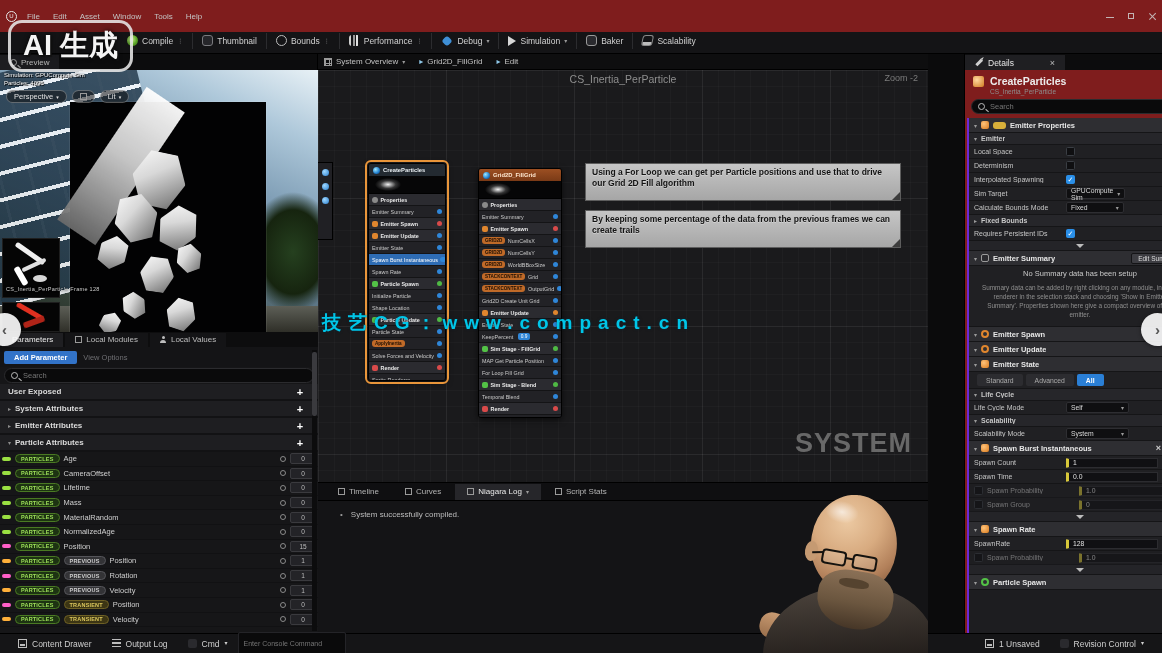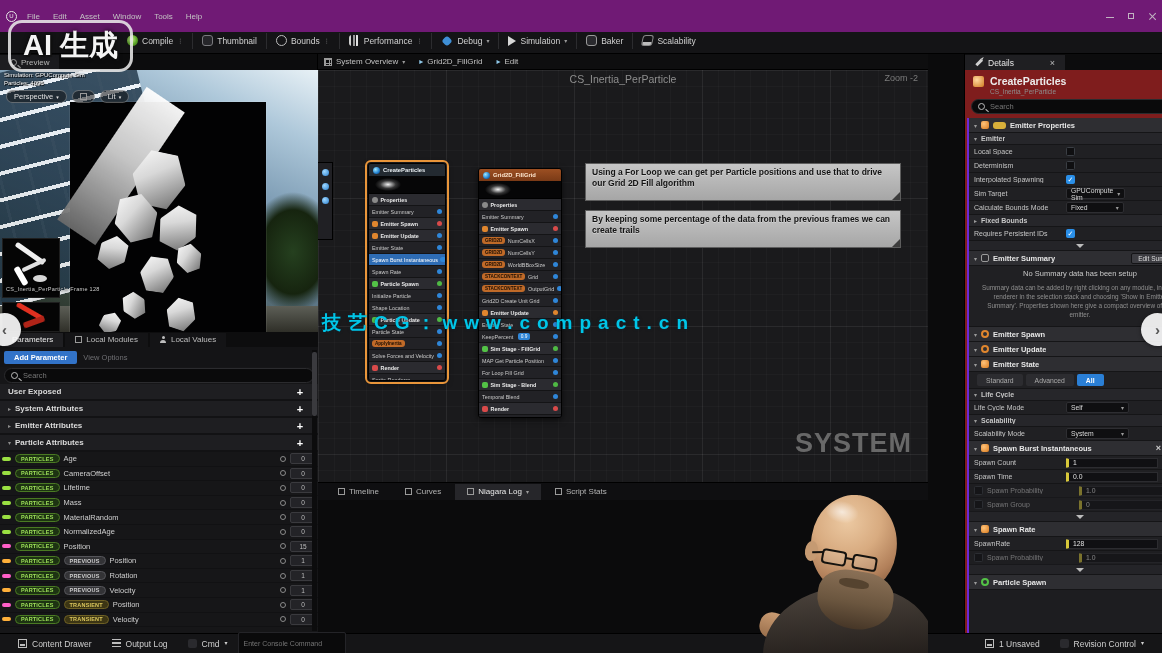--- a/index.html
+++ b/index.html
@@ -1,21 +1,21 @@
 <!DOCTYPE html>
 <html><head>
 <meta charset="utf-8">
 <style>
   *{margin:0;padding:0;box-sizing:border-box;}
   html,body{width:1162px;height:653px;background:#000;overflow:hidden;}
   body{font-family:"Liberation Sans","DejaVu Sans",sans-serif;color:#c8c8c8;-webkit-font-smoothing:antialiased;}
   #app{position:relative;width:1162px;height:653px;background:#0b0b0c;overflow:hidden;}
 
   
-  #titlebar{position:absolute;left:0;top:0;width:100%;height:14px;background:#701a75;display:flex;align-items:center;padding:16px 6px;z-index:20;}
+  #titlebar{position:absolute;left:0;top:0;width:100%;height:14px;background:#7f1d1d;display:flex;align-items:center;padding:16px 6px;z-index:20;}
   .ue-logo{width:11px;height:11px;border:1.4px solid #e8e8e8;border-radius:50%;display:flex;align-items:center;justify-content:center;font-size:6px;color:#eee;margin-right:10px;}
   #menubar{display:flex;gap:13px;font-size:8px;color:#c4c4c4;}
   .menu-item{cursor:default;}
   #wincontrols{margin-left:auto;display:flex;gap:13px;align-items:center;}
   .wc{width:8px;height:8px;position:relative;opacity:.85;}
   .wc-min::after{content:"";position:absolute;left:0;right:0;bottom:2px;height:1.4px;background:#cfcfcf;}
   .wc-max::after{content:"";position:absolute;inset:1px;border:1.2px solid #cfcfcf;}
   .wc-close::before,.wc-close::after{content:"";position:absolute;left:3.5px;top:0;width:1.4px;height:9px;background:#cfcfcf;}
   .wc-close::before{transform:rotate(45deg);} .wc-close::after{transform:rotate(-45deg);}
 
@@ -712,20 +712,23 @@
           <div class="btab active">
             <span class="bt-ico"></span>
             <span>Niagara Log</span>
             <span class="tcaret">▾</span>
           </div>
           <div class="btab">
             <span class="bt-ico"></span>
             <span>Script Stats</span>
           </div>
         </div>
+      <div id="logarea">
+        <span class="bullet">•</span><span>System successfully compiled.</span>
+      </div>
     </div>
 
     <div id="right">
       <div id="dtabs">
         <div id="dtab">
           <span class="pencil"></span>
           <span>Details</span>
           <span class="x">×</span>
         </div>
       </div>

